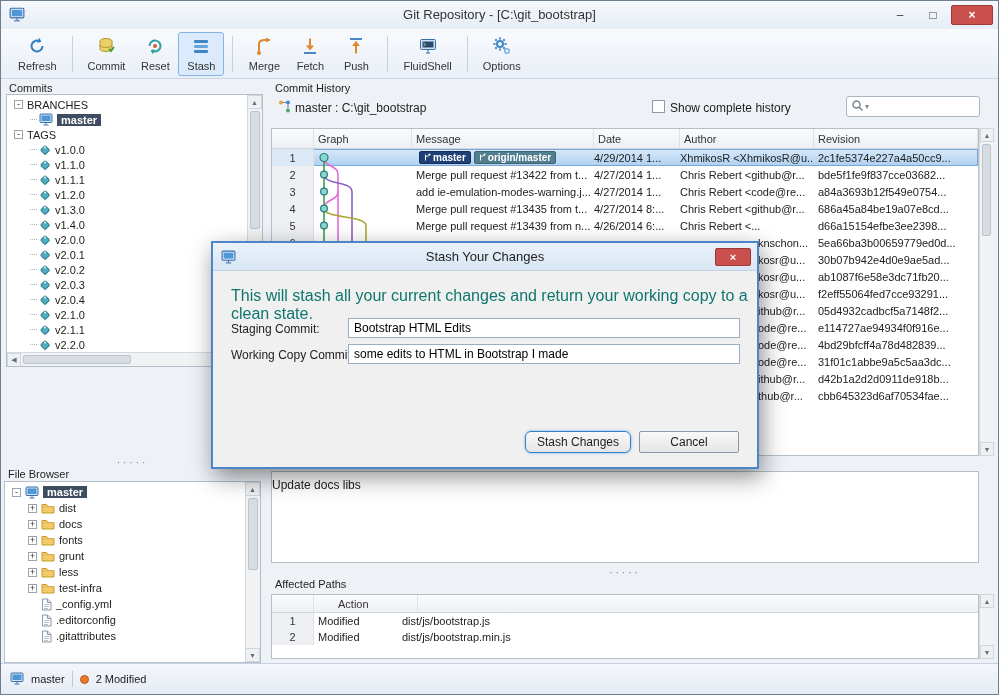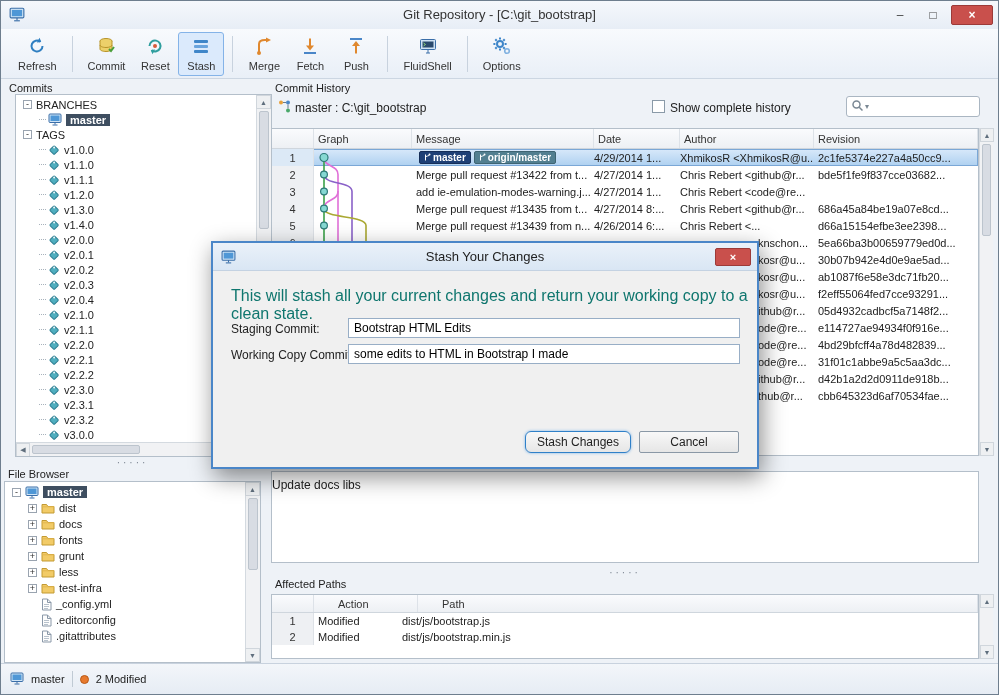--- a/index.html
+++ b/index.html
@@ -218,21 +218,21 @@
             <g stroke="#3f86c9" stroke-width="2">
               <path d="M8 3.4V1.4M8 12.6v2M3.4 8h-2M12.6 8h2M4.7 4.7L3.3 3.3M11.3 11.3l1.4 1.4M4.7 11.3l-1.4 1.4M11.3 4.7l1.4-1.4"></path>
             </g>
             <circle cx="15" cy="15" r="2.3" fill="none" stroke="#7fb0e0" stroke-width="1.6"></circle>
           </svg></span>
       <span>Options</span>
     </div>
   </div>
 
   <span class="caption" style="left:8px; top:81px;">Commits</span>
-  <div class="panel-box" style="left:14px; top:93px; width:257px; height:363px;">
+  <div class="panel-box" style="left:5px; top:93px; width:257px; height:273px;">
     <div class="tree-rows">
       <div class="tree-row">
         <span class="exp minus"></span>
         <span class="lbl">BRANCHES</span>
       </div>
       <div class="tree-row child">
         <span class="dash"></span>
         <span class="ticon">
             <svg width="14" height="13" viewBox="0 0 14 13">
               <rect x="1" y="1" width="12" height="8.5" rx="1" fill="#cfe4f6" stroke="#3a6ea8"></rect>
@@ -640,20 +640,21 @@
           <span class="c w-date">4/27/2014 1...</span>
           <span class="c author w-author">Chris Rebert &lt;github@r...</span>
           <span class="c rev w-rev">bde5f1fe9f837cce03682...</span>
         </div>
         <div class="trow">
           <span class="c num w-num">3</span>
           <span class="c w-graph"></span>
           <span class="c msg w-msg">add ie-emulation-modes-warning.j...</span>
           <span class="c w-date">4/27/2014 1...</span>
           <span class="c author w-author">Chris Rebert &lt;code@re...</span>
+          <span class="c rev w-rev">a84a3693b12f549e0754...</span>
         </div>
         <div class="trow">
           <span class="c num w-num">4</span>
           <span class="c w-graph"></span>
           <span class="c msg w-msg">Merge pull request #13435 from t...</span>
           <span class="c w-date">4/27/2014 8:...</span>
           <span class="c author w-author">Chris Rebert &lt;github@r...</span>
           <span class="c rev w-rev">686a45a84be19a07e8cd...</span>
         </div>
         <div class="trow">
@@ -773,21 +774,20 @@
   <div class="panel-box" style="left:270px; top:470px; width:708px; height:92px; padding:6px 0; font-size:12px; color:#222;">
     <span>Update docs libs</span>
   </div>
   <div class="dots" style="left:270px; top:566px; width:708px;"></div>
 
   <span class="caption" style="left:274px; top:577px;">Affected Paths</span>
   <div class="panel-box ap" style="left:270px; top:593px; width:708px; height:65px;">
     <div class="thead">
       <span class="hc aw-num"></span>
       <span class="hc aw-action">Action</span>
-      <span class="hc aw-path">Path</span>
     </div>
     <div>
         <div class="trow">
           <span class="c num aw-num">1</span>
           <span class="c aw-action">Modified</span>
           <span class="c aw-path">dist/js/bootstrap.js</span>
         </div>
         <div class="trow">
           <span class="c num aw-num">2</span>
           <span class="c aw-action">Modified</span>

